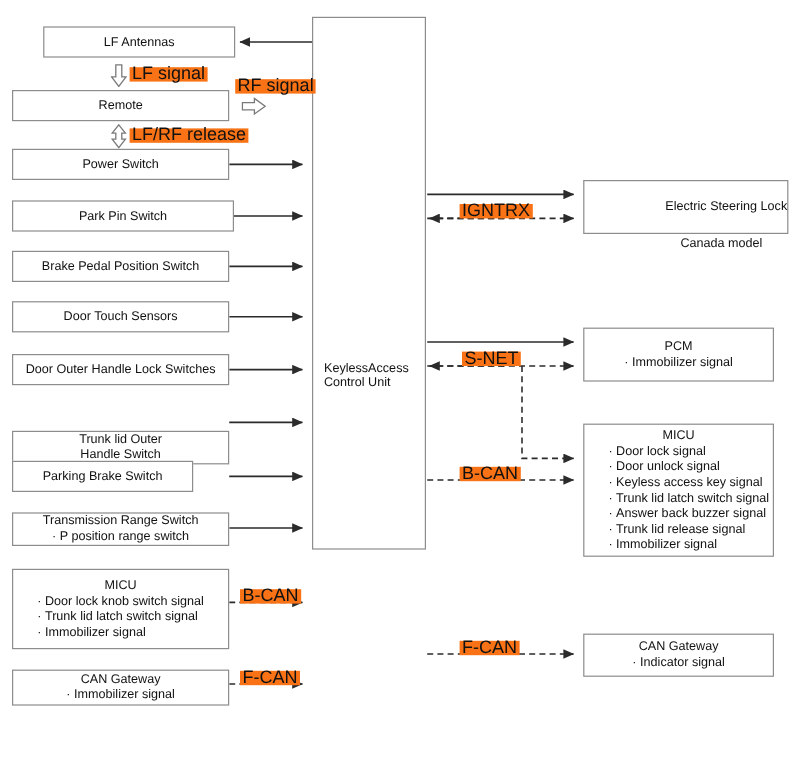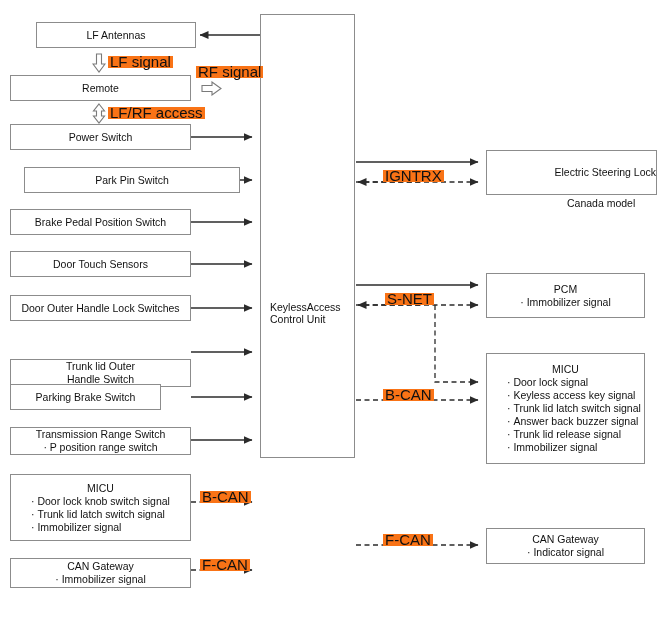--- a/index.html
+++ b/index.html
@@ -189,21 +189,21 @@
   </div>
 
   <div class="node" style="left:10px; top:75px; width:181px; height:26px;">
     <div class="title">Remote</div>
   </div>
 
   <div class="node" style="left:10px; top:124px; width:181px; height:26px;">
     <div class="title">Power Switch</div>
   </div>
 
-  <div class="node" style="left:24px; top:167px; width:216px; height:26px;">
+  <div class="node" style="left:10px; top:167px; width:185px; height:26px;">
     <div class="title">Park Pin Switch</div>
   </div>
 
   <div class="node" style="left:10px; top:209px; width:181px; height:26px;">
     <div class="title">Brake Pedal Position Switch</div>
   </div>
 
   <div class="node" style="left:10px; top:251px; width:181px; height:26px;">
     <div class="title">Door Touch Sensors</div>
   </div>
@@ -254,20 +254,21 @@
     <div class="title">PCM</div>
     <ul class="sublist">
       <li>Immobilizer signal</li>
     </ul>
   </div>
 
   <div class="node indented" style="left:486px; top:353px; width:159px; height:111px;">
     <div class="title">MICU</div>
     <ul class="sublist">
       <li>Door lock signal</li>
+      <li>Door unlock signal</li>
       <li>Keyless access key signal</li>
       <li>Trunk lid latch switch signal</li>
       <li>Answer back buzzer signal</li>
       <li>Trunk lid release signal</li>
       <li>Immobilizer signal</li>
     </ul>
   </div>
 
   <div class="node centered-list" style="left:486px; top:528px; width:159px; height:36px;">
     <div class="title">CAN Gateway</div>
@@ -288,21 +289,21 @@
       <path d="M1,4.5 L11,4.5 L11,1 L20,7.5 L11,14 L11,10.5 L1,10.5 Z" fill="#ffffff" stroke="#7a7a7a" stroke-width="1.1"></path>
     </svg>
   </div>
   <div class="wire-label" style="left:196px; top:66px;">RF signal</div>
 
   <div class="blockarrow" style="left:92px; top:103px;">
     <svg width="14" height="21" viewBox="0 0 14 21">
       <path d="M7,1 L12.5,8 L9.5,8 L9.5,13 L12.5,13 L7,20 L1.5,13 L4.5,13 L4.5,8 L1.5,8 Z" fill="#ffffff" stroke="#7a7a7a" stroke-width="1.1"></path>
     </svg>
   </div>
-  <div class="wire-label" style="left:108px; top:107px;">LF/RF access</div>
+  <div class="wire-label" style="left:108px; top:107px;">LF/RF release</div>
 
   <div class="wire-label" style="left:383px; top:170px;">IGNTRX</div>
   <div class="wire-label" style="left:385px; top:293px;">S-NET</div>
   <div class="wire-label" style="left:383px; top:389px;">B-CAN</div>
   <div class="wire-label" style="left:383px; top:534px;">F-CAN</div>
   <div class="wire-label" style="left:200px; top:491px;">B-CAN</div>
   <div class="wire-label" style="left:200px; top:559px;">F-CAN</div>
 
 </div>
 

